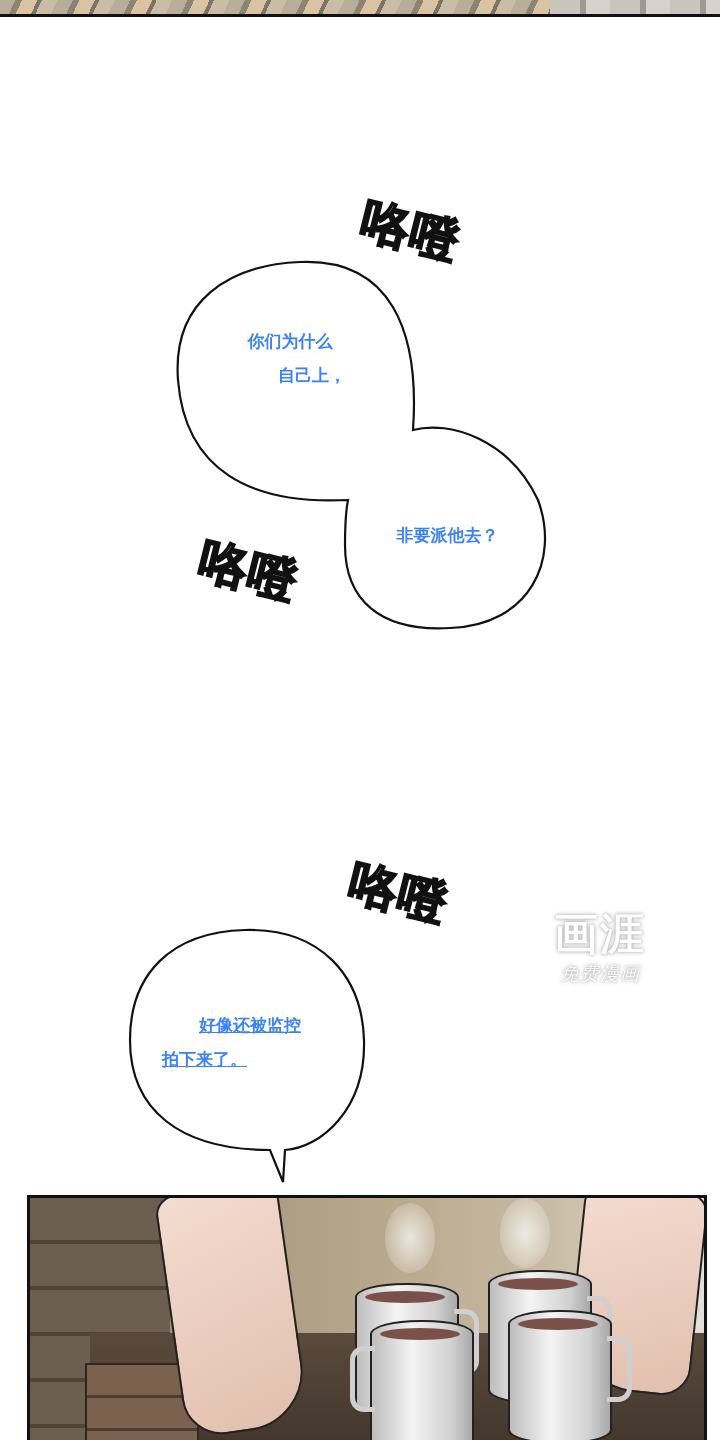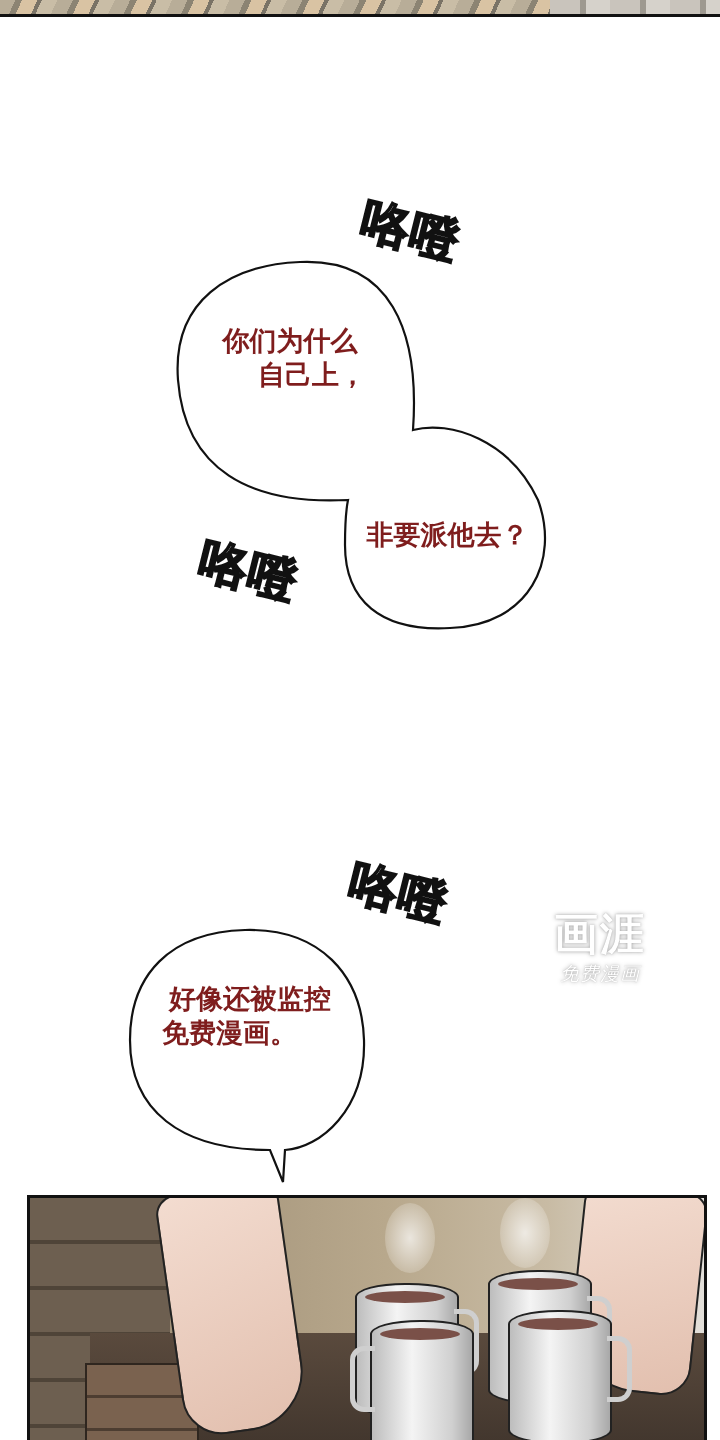--- a/index.html
+++ b/index.html
@@ -14,21 +14,21 @@
     .top-panel::after { content: ""; position: absolute; right: 0; top: 0; width: 170px; height: 14px;
       background: repeating-linear-gradient(90deg, #c9c4bc 0 30px, #9e9990 30px 36px, #d6d2cb 36px 60px); }
 
     
     .sfx { font-weight: bold; font-size: 48px; color: #fff; letter-spacing: 2px;
       -webkit-text-stroke: 2px #111; transform-origin: left top; white-space: nowrap;
       text-shadow: 0 0 0 #fff; }
 
     
     .bubble-svg { position: absolute; left: 0; top: 0; }
-    .btext { position: absolute; font-size: 27px; font-weight: bold; color: #7f1d1d;
+    .btext { position: absolute; font-size: 17px; font-weight: bold; color: #3b82f6;
       line-height: 34px; text-align: center; white-space: nowrap; }
 
     
     .wm { left: 538px; top: 908px; width: 124px; color: #fff; text-align: center;
       text-shadow: 0 0 4px rgba(0,0,0,0.35), 0 0 1px rgba(0,0,0,0.25); }
     .wm-logo { font-size: 44px; font-weight: bold; line-height: 52px; letter-spacing: 2px; }
     .wm-sub { font-size: 19px; line-height: 26px; letter-spacing: 1px; font-style: italic; }
 
     
     .bottom-panel { left: 27px; top: 1195px; width: 680px; height: 260px;
@@ -83,23 +83,23 @@
            C 130 975, 170 932, 245 930 Z" fill="#ffffff" stroke="#111" stroke-width="2.2"></path>
 </svg>
 
 <div class="btext" style="left:190px; top:324px; width:200px;">
   <div>你们为什么</div>
   <div style="text-align:center; padding-left:44px;">自己上，</div>
 </div>
 <div class="btext" style="left:360px; top:518px; width:175px;">
   <div>非要派他去？</div>
 </div>
-<div class="btext" style="left:150px; top:982px; width:200px;">
+<div class="btext" style="left:150px; top:1008px; width:200px;text-decoration:underline;">
   <div>好像还被监控</div>
-  <div style="text-align:left; padding-left:12px;">免费漫画。</div>
+  <div style="text-align:left; padding-left:12px;">拍下来了。</div>
 </div>
 
 <div class="abs wm">
   <div class="wm-logo">画涯</div>
   <div class="wm-sub">免费漫画</div>
 </div>
 
 <div class="abs bottom-panel">
   <div class="bp-wall"></div>
   <div class="bp-back"></div>

